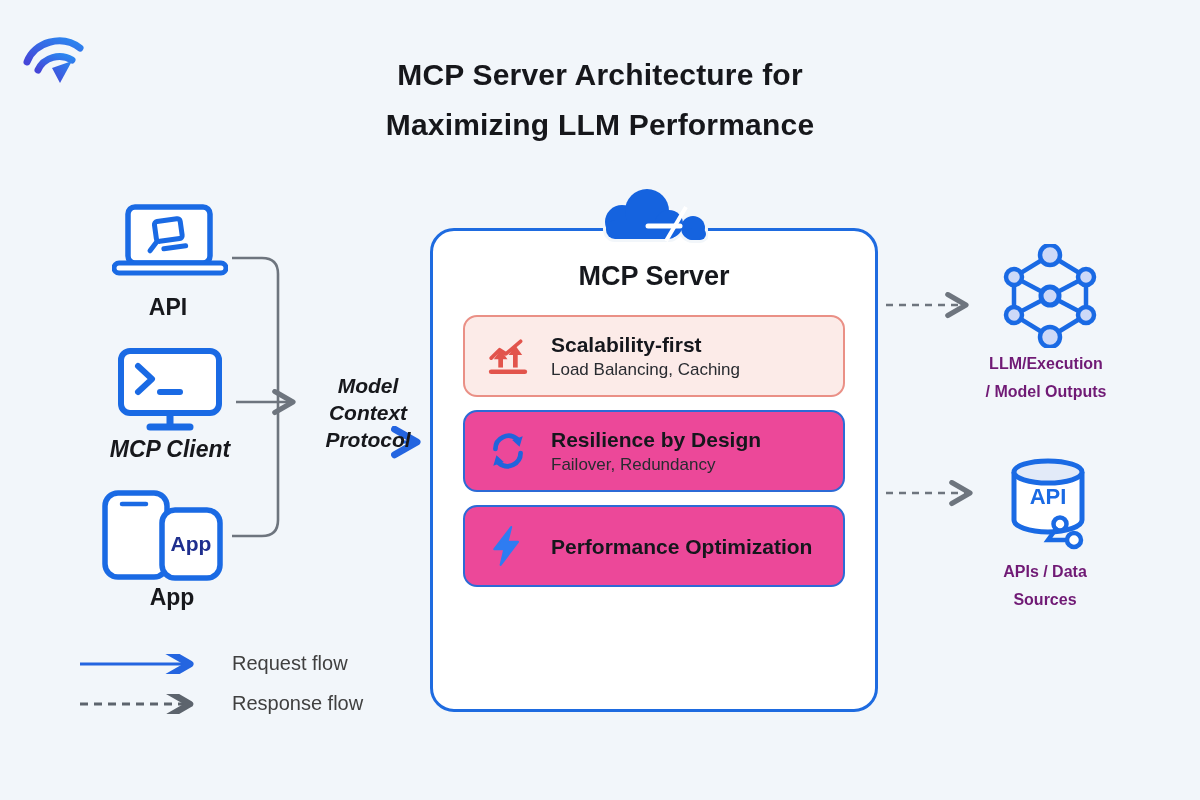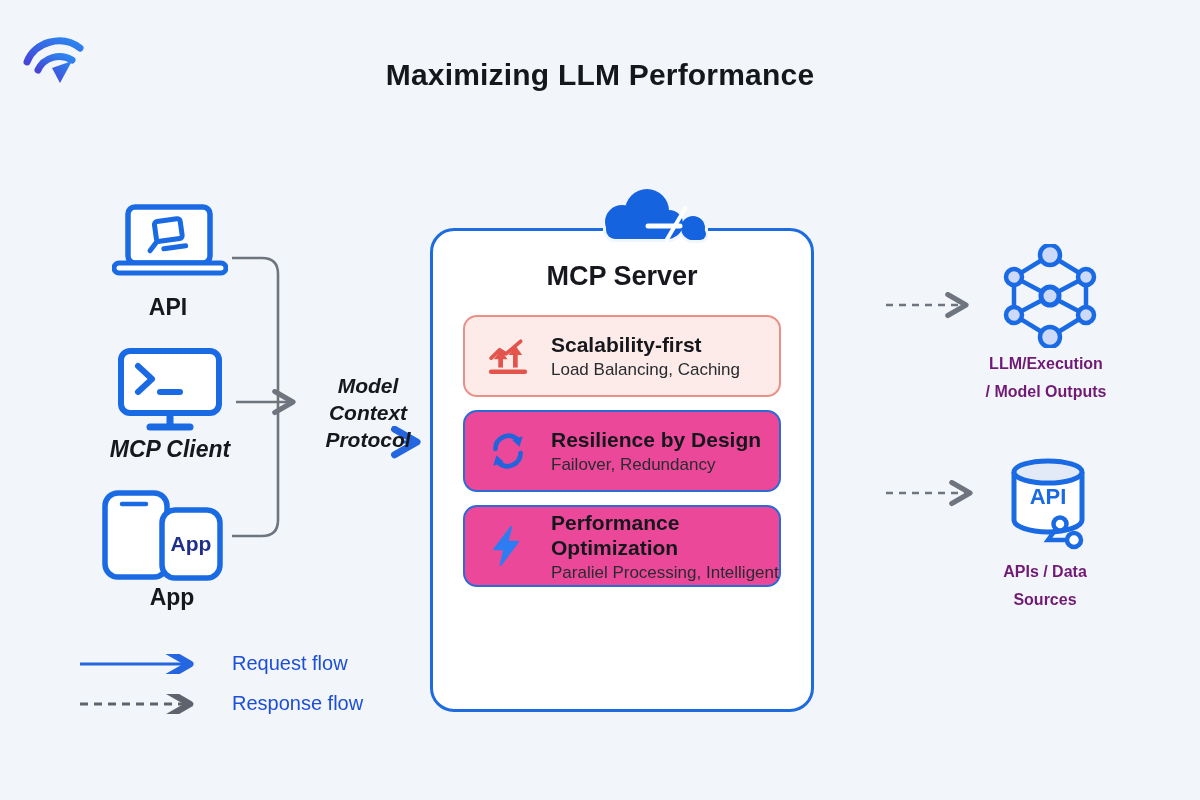--- a/index.html
+++ b/index.html
@@ -5,36 +5,36 @@
   html,body{margin:0;padding:0;}
   body{font-family:"Liberation Sans", sans-serif; background:#e8edf4;}
   .stage{position:relative;width:1200px;height:800px;background:#f2f6fa;overflow:hidden;margin:0 auto;}
   .abs{position:absolute;}
   .title{left:0;right:0;top:50px;text-align:center;font-size:30px;line-height:50px;
          font-weight:800;color:#16171b;letter-spacing:.2px;}
   .dev-label{font-size:23px;font-weight:700;color:#17181c;text-align:center;}
   .proto-label{left:300px;top:372px;width:136px;text-align:center;font-size:21px;
                line-height:27px;font-weight:700;color:#17181c;font-style:italic;}
   
-  .server-box{left:430px;top:228px;width:384px;height:484px;background:#ffffff;
+  .server-box{left:430px;top:228px;width:448px;height:484px;background:#ffffff;
               border:3px solid #1e6be0;border-radius:24px;box-sizing:border-box;}
   .server-title{position:absolute;left:0;right:0;top:30px;text-align:center;
                 font-size:27px;font-weight:700;color:#16181d;}
   .cards{position:absolute;left:30px;right:30px;top:84px;display:flex;
          flex-direction:column;gap:13px;}
   .card{height:82px;border-radius:14px;display:flex;align-items:center;
         padding-left:22px;gap:22px;box-sizing:border-box;}
   .card.red{background:#fcebe8;border:2.5px solid #ea9086;}
   .card.blue{background:#ec4899;border:2.5px solid #2c6ad6;}
   .card-icon{width:42px;height:42px;flex:0 0 42px;}
   .card-title{font-size:21px;font-weight:700;color:#15171c;line-height:25px;}
   .card-sub{font-size:17px;font-weight:400;color:#282b30;margin-top:3px;}
   .out-label{text-align:center;font-size:16px;font-weight:700;color:#701a75;line-height:28px;}
   .legend-row{display:flex;align-items:center;gap:24px;}
-  .legend-label{font-size:20px;font-weight:500;color:#1d4ed8;}
+  .legend-label{font-size:20px;font-weight:500;color:#404040;}
   svg{display:block;}
 </style>
 </head>
 <body>
 
 <div class="stage">
 
   <svg class="abs" style="left:0;top:0;" width="1200" height="800" viewBox="0 0 1200 800">
     <defs>
       <marker id="chevGray" markerWidth="12" markerHeight="12" refX="8" refY="5" orient="auto">
@@ -60,20 +60,21 @@
         <stop offset="0" stop-color="#4546d8"></stop>
           <stop offset="1" stop-color="#2b87f0"></stop>
       </linearGradient>
     </defs>
     <path d="M5 36 C12 16 40 8 58 22" fill="none" stroke="url(#lg)" stroke-width="7" stroke-linecap="round"></path>
     <path d="M16 44 C22 31 38 27 50 34" fill="none" stroke="url(#lg)" stroke-width="7" stroke-linecap="round"></path>
     <polygon points="30,42 50,35 38,57" fill="url(#lg)"></polygon>
   </svg>
 
   <div class="abs title">
+    <div>MCP Server Architecture for</div>
     <div>Maximizing LLM Performance</div>
   </div>
 
   <svg class="abs" style="left:112px;top:204px;" width="116" height="74" viewBox="0 0 116 74">
     <rect x="16" y="3" width="82" height="56" rx="7" fill="#ffffff" stroke="#1a6ae4" stroke-width="5.5"></rect>
     <rect x="2" y="59" width="112" height="10" rx="5" fill="#ffffff" stroke="#1a6ae4" stroke-width="5"></rect>
     <g transform="rotate(-8 57 31)" stroke="#1a6ae4" stroke-width="5" stroke-linecap="round" fill="none">
       <rect x="44" y="16" width="26" height="20" rx="3"></rect>
       <line x1="44" y1="36" x2="36" y2="44"></line>
       <line x1="50" y1="44" x2="72" y2="44"></line>
@@ -136,21 +137,20 @@
           <div class="card-sub">Failover, Redundancy</div>
         </div>
       </div>
 
       <div class="card blue">
         <svg class="card-icon" viewBox="0 0 40 40">
           <polygon points="23,2 7,23 16.5,23 13,38 29.5,16 19.5,16" fill="#2e7cf2" stroke="#2e7cf2" stroke-width="2" stroke-linejoin="round"></polygon>
         </svg>
         <div>
           <div class="card-title">Performance Optimization</div>
-          <div class="card-sub">Paraliel Processing, Intelligent</div>
         </div>
       </div>
 
     </div>
   </div>
 
   <svg class="abs" style="left:592px;top:184px;" width="116" height="60" viewBox="0 0 116 60">
     <g fill="#1563df" stroke="#f2f6fa" stroke-width="6">
       <circle cx="30" cy="38" r="17"></circle>
         <circle cx="55" cy="27" r="22"></circle>

